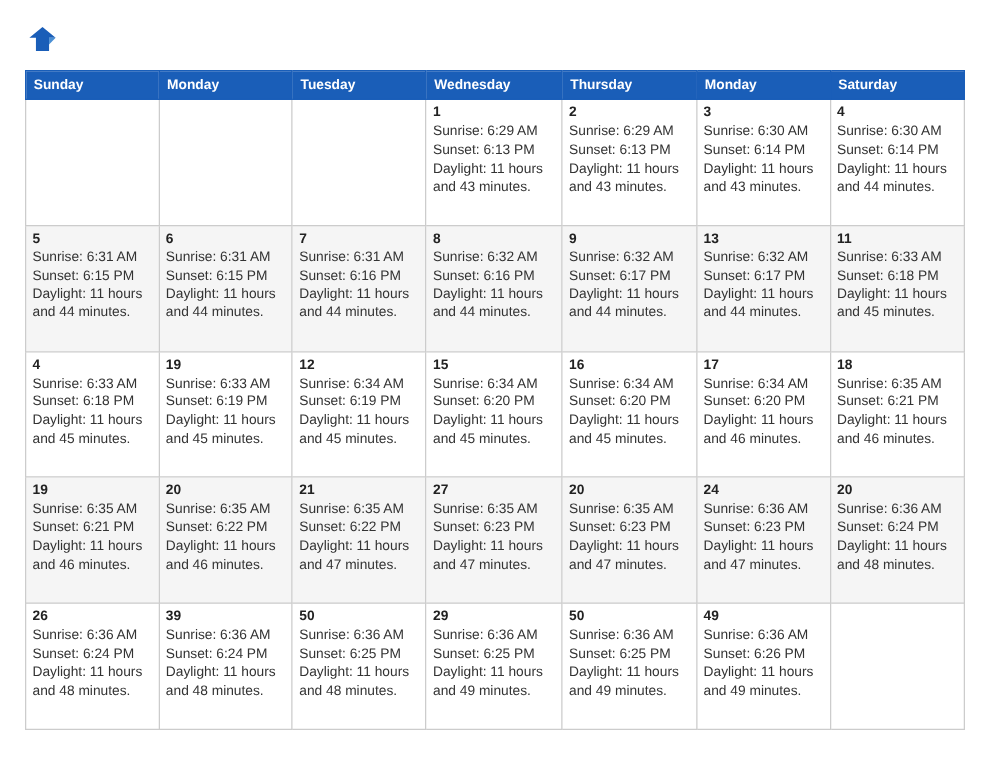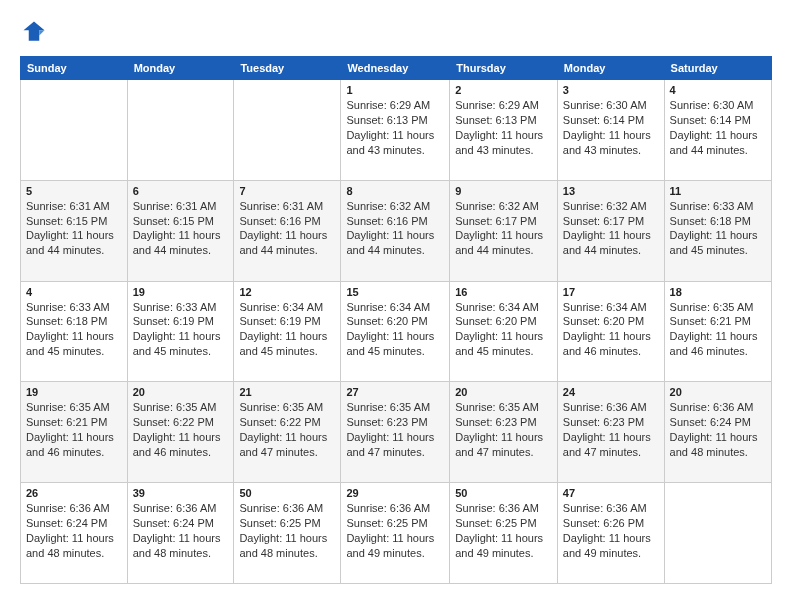--- a/index.html
+++ b/index.html
@@ -255,21 +255,21 @@
 Daylight: 11 hours
 and 48 minutes.</span></td>
           <td><span class="day-num">29</span><span class="day-info" style="white-space: pre-line;">Sunrise: 6:36 AM
 Sunset: 6:25 PM
 Daylight: 11 hours
 and 49 minutes.</span></td>
           <td><span class="day-num">50</span><span class="day-info" style="white-space: pre-line;">Sunrise: 6:36 AM
 Sunset: 6:25 PM
 Daylight: 11 hours
 and 49 minutes.</span></td>
-          <td><span class="day-num">47</span><span class="day-info" style="white-space: pre-line;">Sunrise: 6:36 AM
+          <td><span class="day-num">49</span><span class="day-info" style="white-space: pre-line;">Sunrise: 6:36 AM
 Sunset: 6:26 PM
 Daylight: 11 hours
 and 49 minutes.</span></td>
           <td class="empty-cell"></td>
         </tr>
       </tbody>
   </table>
 </div>
 
 </body></html>

